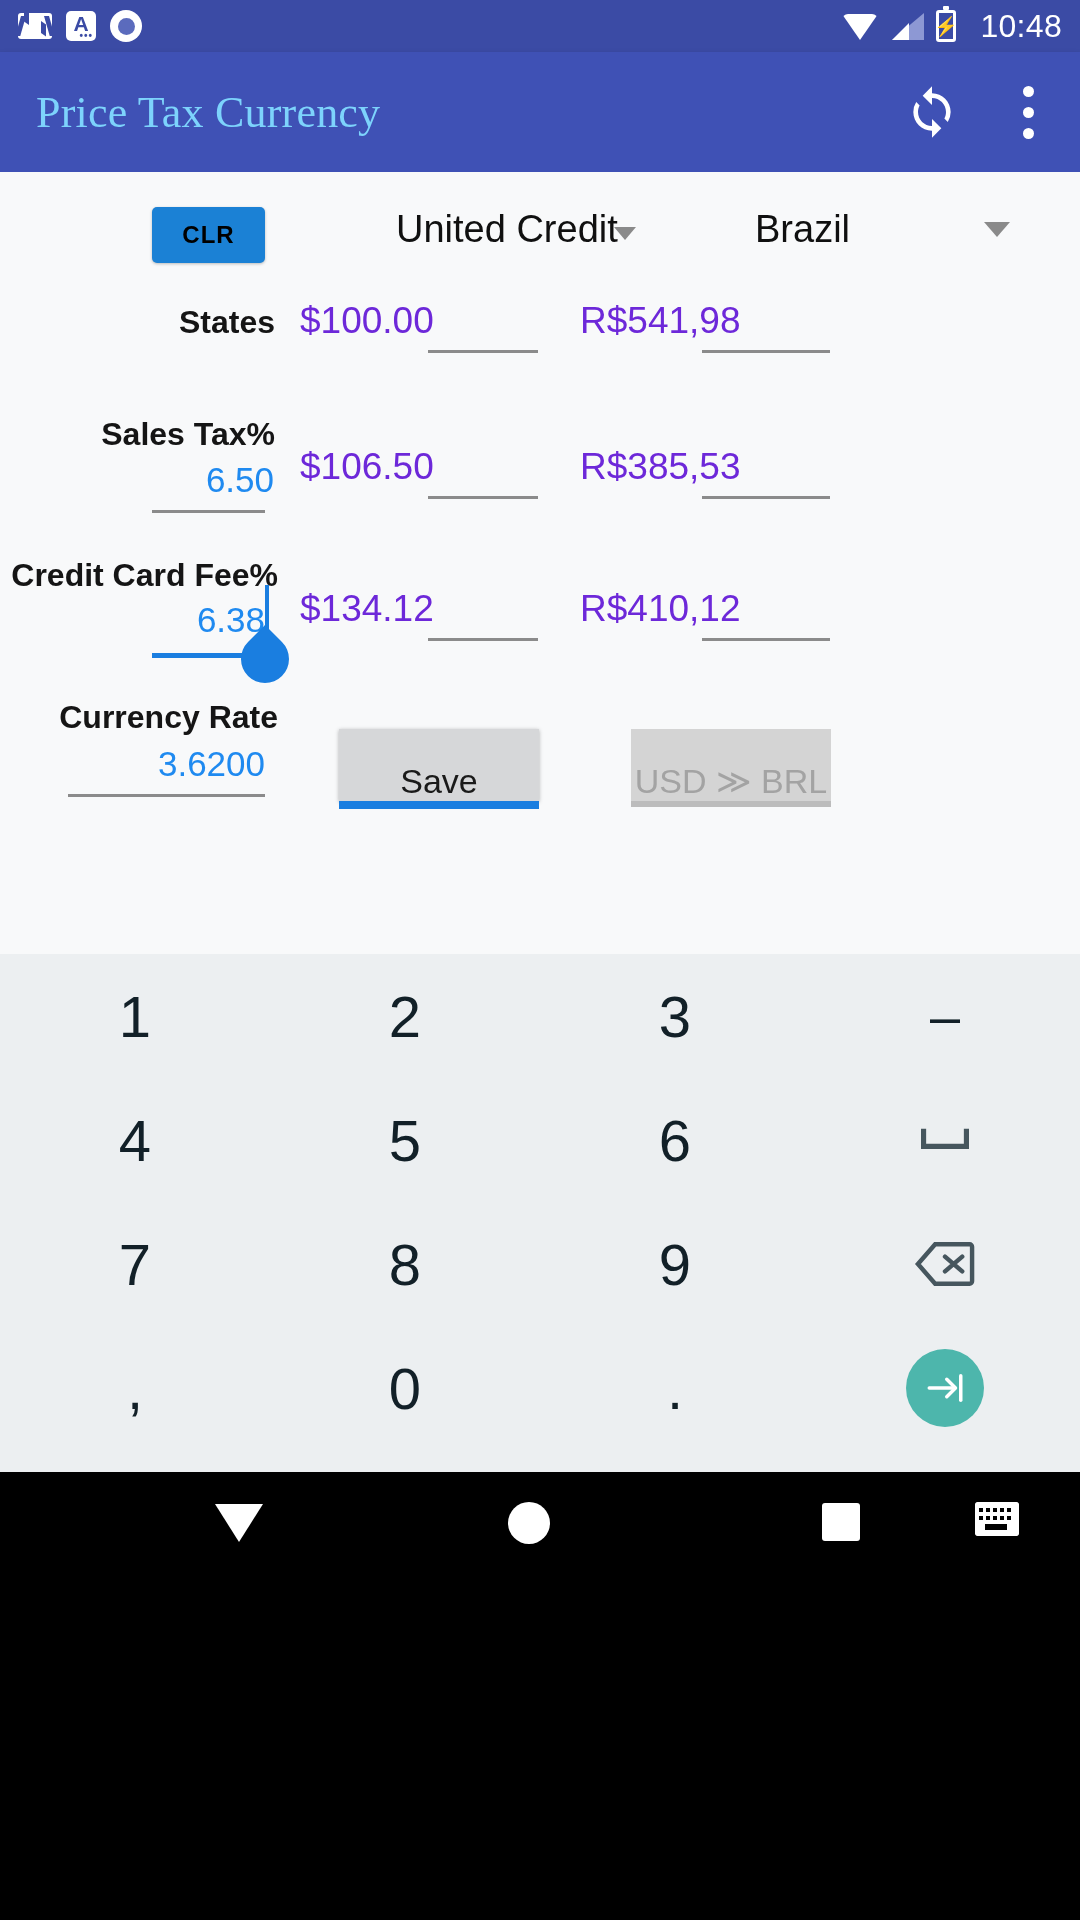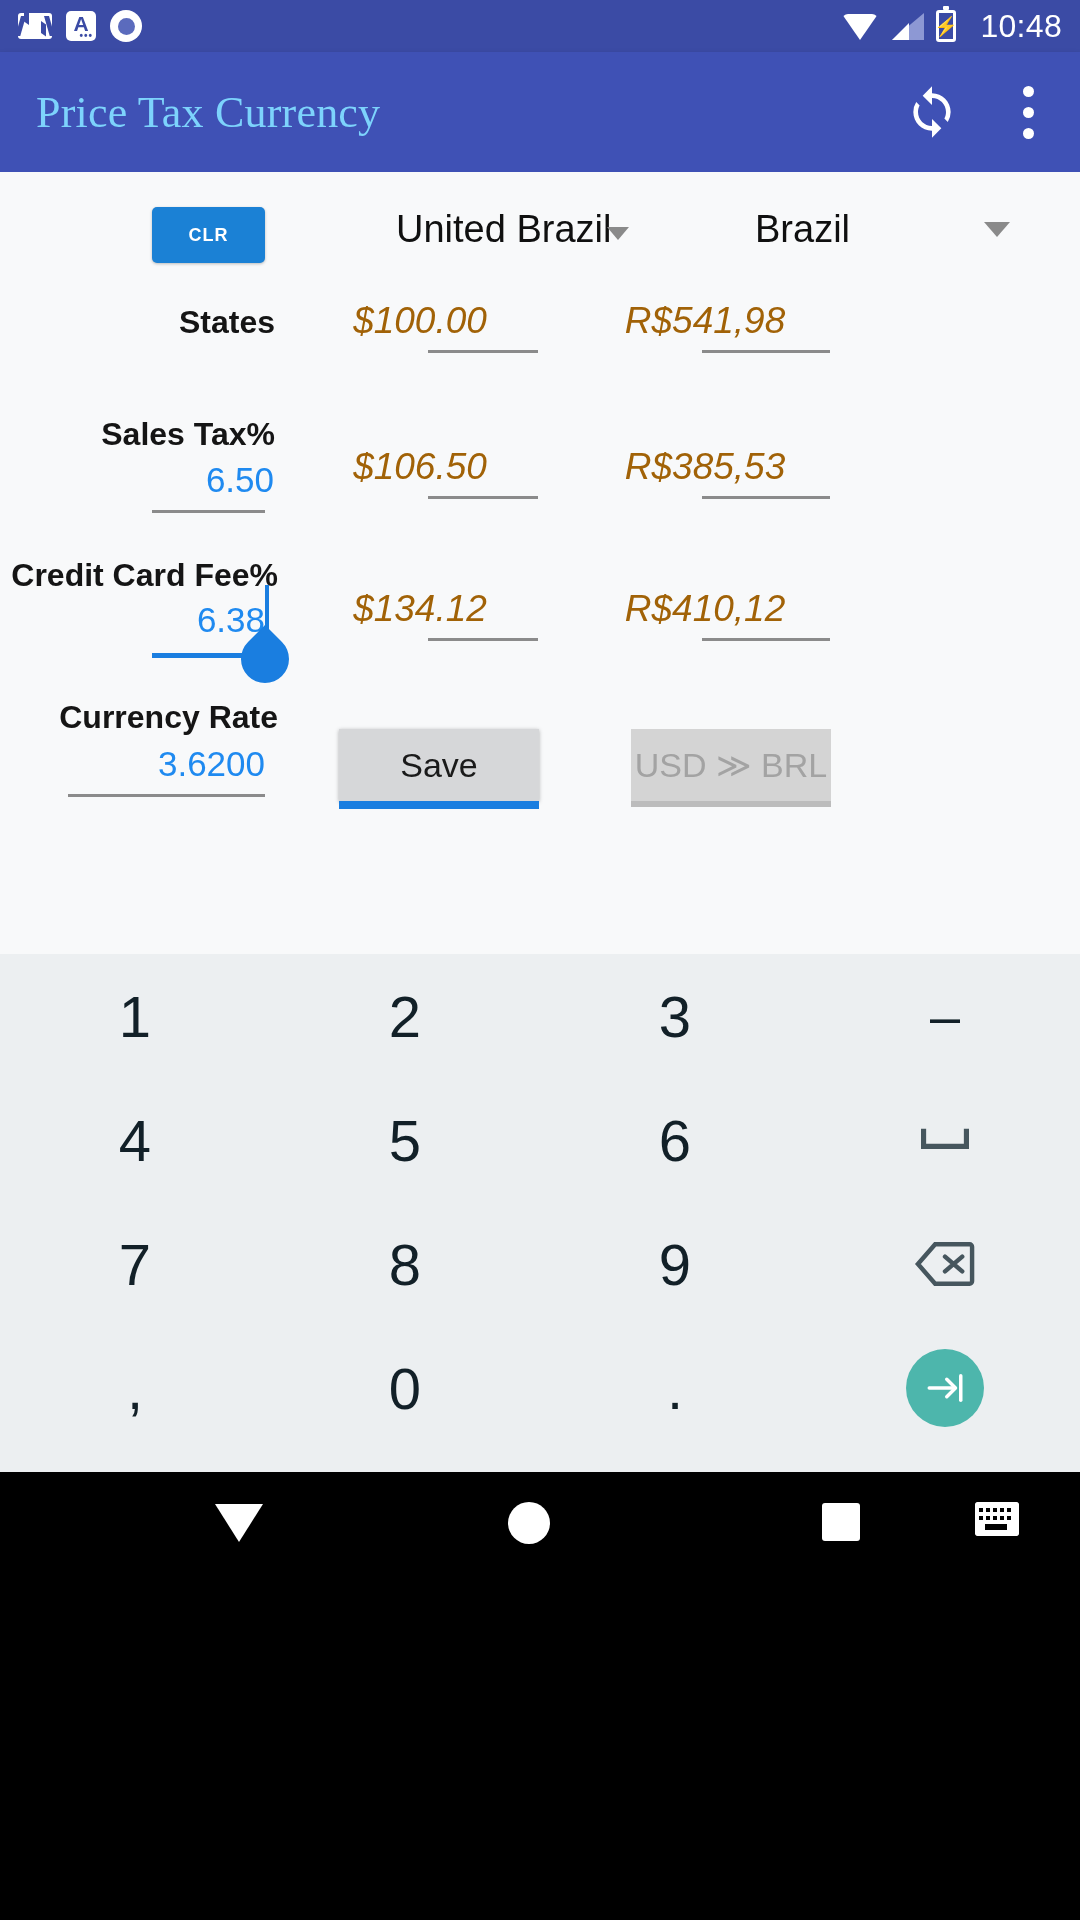--- a/index.html
+++ b/index.html
@@ -63,44 +63,44 @@
   .appbar .actions { margin-left: auto; display: flex; align-items: center; gap: 52px; }
   .ic-sync { width: 56px; height: 56px; position: relative; }
   .ic-kebab { width: 12px; display:flex; flex-direction: column; gap: 10px; align-items:center; padding: 6px 16px;}
   .ic-kebab b { width: 11px; height: 11px; background: #fff; border-radius: 50%; display:block; }
 
   
   .content { position: absolute; top: 172px; left: 0; width: 1080px; height: 782px; background: #f8f9fa; }
 
   .clr-btn {
     position: absolute; left: 152px; top: 35px; width: 113px; height: 56px;
-    background: #1b81d5; border-radius: 5px; color: #ffffff; font-size: 18px; font-weight: 700;
+    background: #1b81d5; border-radius: 5px; color: #000000; font-size: 24px; font-weight: 700;
     display: flex; align-items: center; justify-content: center; letter-spacing: 1px;
     box-shadow: 0 1px 3px rgba(0,0,0,.25);
   }
 
   .ddl { position: absolute; top: 36px; display: flex; align-items: center; }
   .ddl .txt { font-size: 38px; color: #101010; }
   .caret { width: 0; height: 0; border-left: 13px solid transparent; border-right: 13px solid transparent;
     border-top: 15px solid #8a8a8a; }
   .caret.sm { border-left-width: 11px; border-right-width: 11px; border-top-width: 13px; }
 
   .lbl { position: absolute; font-size: 32px; font-weight: 700; color: #151515; text-align: right; }
   .valnum { position: absolute; font-size: 35px; color: #1f8af0; text-align: right; }
-  .valtxt { position: absolute; font-size: 37px; color: #a16207; text-align: center; font-style: italic; }
+  .valtxt { position: absolute; font-size: 37px; color: #6d28d9; text-align: left; }
 
   .uline { position: absolute; height: 3px; background: #8b8b8b; }
   .uline.blue { height: 5px; background: #1a7ee0; }
 
   .caret-bar { position: absolute; width: 4px; background: #1a7ee0; }
   .handle { position: absolute; width: 48px; height: 48px; background: #1a7ee0;
     border-radius: 0 50% 50% 50%; transform: rotate(45deg); }
 
   .btn {
-    position: absolute; display: flex; align-items: center; justify-content: center;
+    position: absolute; display: flex; align-items: flex-end; justify-content: center;
     font-size: 34px; color: #1a1a1a;
   }
   .btn.save { background: #d6d7d9; box-shadow: 0 1px 4px rgba(0,0,0,.3); }
   .btn.save .ul { position: absolute; left:0; bottom:-8px; width: 100%; height: 8px; background: #1a7ee0; }
   .btn.conv { background: #d4d4d4; color: #a3a3a3; }
   .btn.conv .ul { position: absolute; left:0; bottom:-6px; width: 100%; height: 6px; background: #bcbcbc; }
 
   
   .keyboard {
     position: absolute; top: 954px; left: 0; width: 1080px; height: 518px;
@@ -167,21 +167,21 @@
           <b></b>
       </span>
     </div>
   </div>
 
   <div class="content">
 
     <div class="clr-btn">CLR</div>
 
     <div class="ddl" style="left:396px;">
-      <span class="txt">United Brazil</span>
+      <span class="txt">United Credit</span>
       <span class="caret sm" style="margin-left:-4px;margin-top:8px;"></span>
     </div>
 
     <div class="ddl" style="left:755px;width:255px;justify-content:space-between;">
       <span class="txt">Brazil</span>
       <span class="caret"></span>
     </div>
 
     <div class="lbl" style="left:0px; top:132px; width:275px;">States</div>
     <div class="valtxt" style="left:300px; top:128px; width:240px;">$100.00</div>

